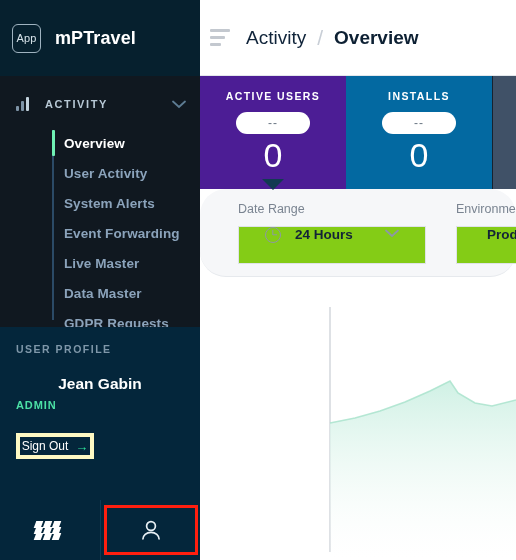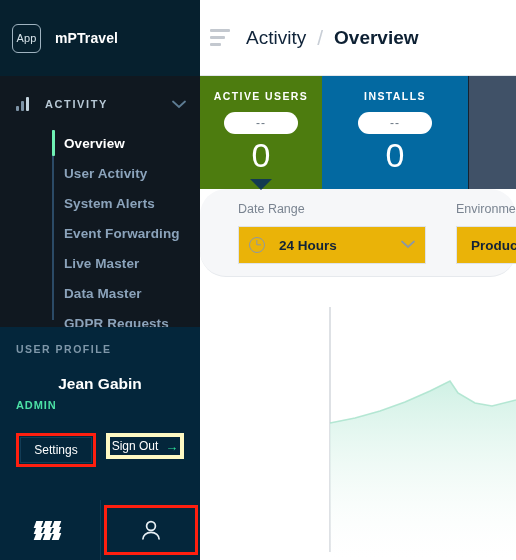--- a/index.html
+++ b/index.html
@@ -21,21 +21,21 @@
   .logo-bar {
     height: 76px; background: #06202e;
     display: flex; align-items: center; padding-left: 12px;
   }
   .logo-box {
     width: 29px; height: 29px; border: 1px solid #9fb3c0;
     border-radius: 6px; display: flex; align-items: center; justify-content: center;
     color: #d7e3ea; font-size: 11px; letter-spacing: .2px;
   }
   .logo-text {
-    margin-left: 14px; color: #ffffff; font-size: 14px; font-weight: bold;
+    margin-left: 14px; color: #ffffff; font-size: 18px; font-weight: bold;
     letter-spacing: .1px;
   }
 
   .nav-section {
     display: flex; align-items: center; height: 44px;
     padding: 0 14px 0 16px; margin-top: 6px;
   }
   .bars-icon { display: flex; align-items: flex-end; gap: 2px; height: 14px; }
   .bars-icon i { display: block; width: 3px; background: #7d93a6; border-radius: 1px; }
   .bars-icon i:nth-child(1) { height: 5px; }
@@ -126,21 +126,21 @@
     margin-left: 16px; font-size: 19px; color: #10243a; cursor: pointer;
   }
   .crumb-sep { margin: 0 11px; color: #c8ced6; font-size: 21px; }
   .crumb-current { font-size: 19px; color: #0d2033; font-weight: bold; }
 
   .cards { display: flex; height: 113px; }
   .card {
     position: relative; display: flex; flex-direction: column; align-items: center;
     padding-top: 14px; cursor: pointer;
   }
-  .card-active { width: 122px; background: #4d7c0f; }
+  .card-active { width: 146px; background: #4c1d95; }
   .card-plain { width: 146px; background: #0369a1; }
   .card-rest { flex: 1; background: #405167; border-left: 1px solid #17222f; }
   .card-label {
     color: #ffffff; font-size: 10.5px; font-weight: bold; letter-spacing: 1.4px;
   }
   .card-pill {
     margin-top: 10px; width: 74px; height: 22px; background: #ffffff;
     border-radius: 11px; display: flex; align-items: center; justify-content: center;
     color: #6b7784; font-size: 12px; letter-spacing: 1px;
   }
@@ -152,22 +152,22 @@
     width: 0; height: 0; border-left: 11px solid transparent;
     border-right: 11px solid transparent; border-top: 11px solid #123a52;
   }
 
   .filters {
     height: 88px; background: #f6f7f9; border-bottom: 1px solid #e6e9ed;
     display: flex; padding: 13px 0 0 38px; gap: 30px; border-radius: 26px;
   }
   .field-label { color: #7a8491; font-size: 12.5px; }
   .control {
-    margin-top: 10px; height: 38px; background: #eab308; border: 1px solid #dfe3e8;
-    display: flex; align-items: center; padding: 0 10px; cursor: pointer;
+    margin-top: 10px; height: 38px; background: #84cc16; border: 1px solid #dfe3e8;
+    display: flex; padding: 0 26px; cursor: pointer;
   }
   .ctrl-date { width: 188px; }
   .ctrl-env { width: 150px; }
   .clock {
     width: 16px; height: 16px; border: 1.6px solid #8d98a5; border-radius: 50%;
     position: relative; flex: none;
   }
   .clock::before, .clock::after {
     content: ""; position: absolute; background: #8d98a5; left: 50%; top: 50%;
   }
@@ -229,25 +229,20 @@
       <div class="nav-item">
           <span>GDPR Requests</span>
         </div>
     </div>
 
     <div class="user-panel">
       <div class="up-title">USER PROFILE</div>
       <div class="up-name">Jean Gabin</div>
       <div class="up-role">ADMIN</div>
       <div class="up-buttons">
-        <div class="btn-settings-wrap">
-          <div class="btn btn-settings">
-            <span>Settings</span>
-          </div>
-        </div>
         <div class="btn btn-signout">
           <span>Sign Out</span>
           <span class="arrow-ico">→</span>
         </div>
       </div>
     </div>
 
     <div class="bottom-bar">
       <div class="bb-left">
         <span class="stripes">

